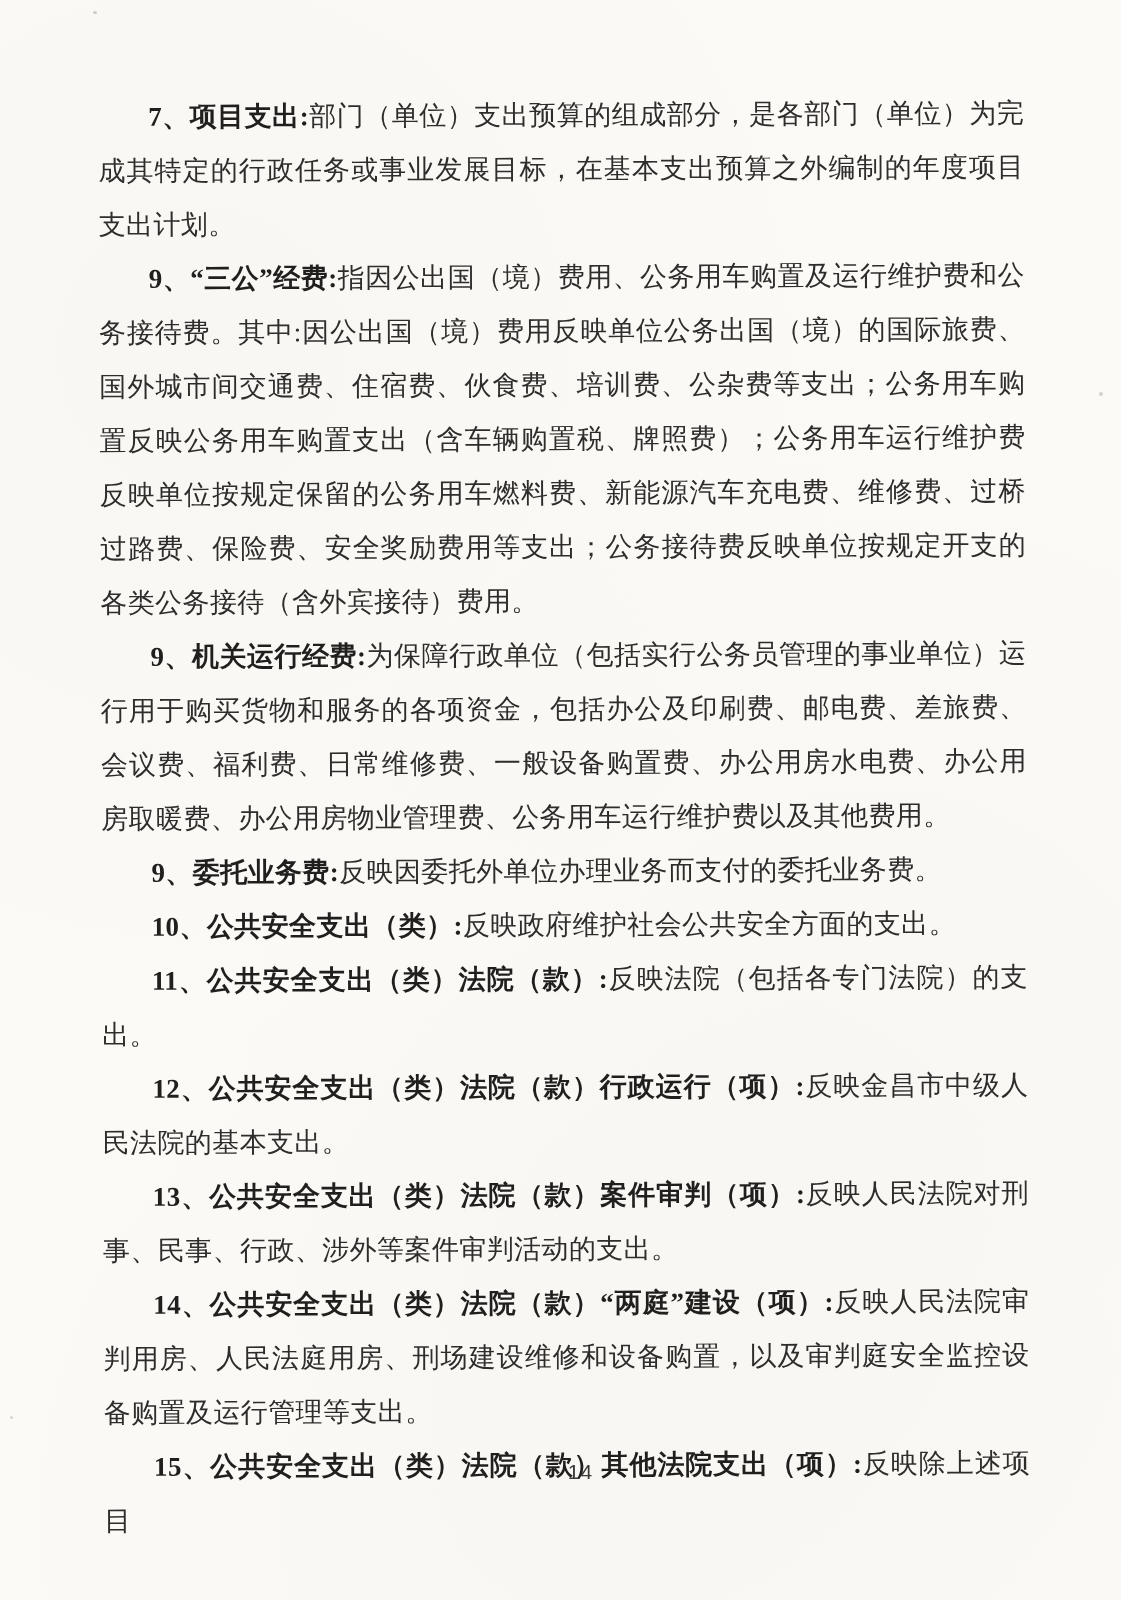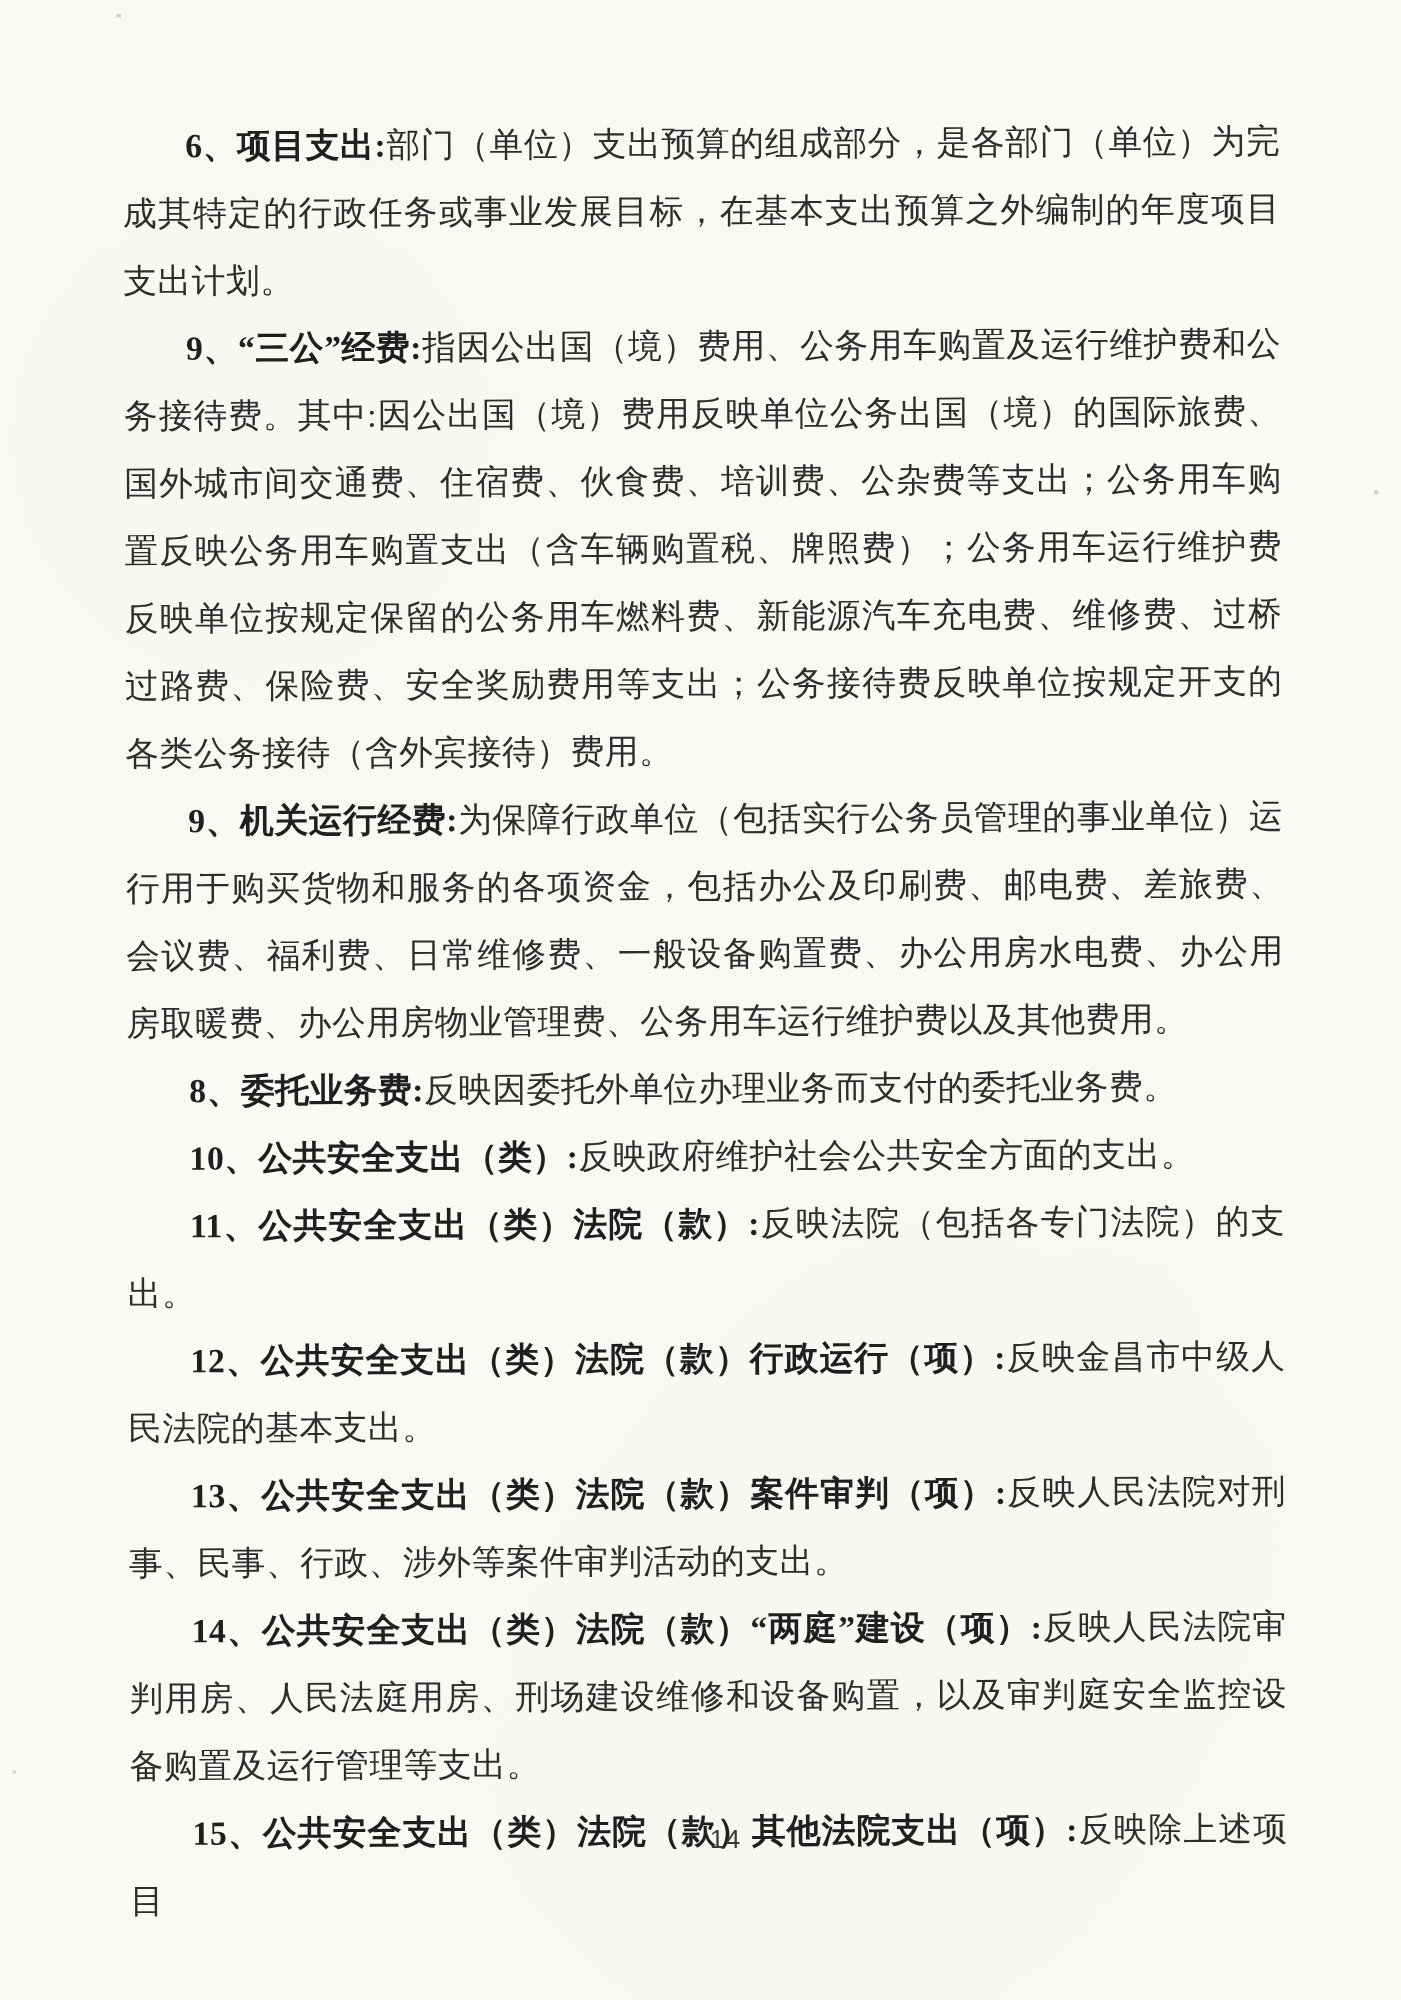--- a/index.html
+++ b/index.html
@@ -63,24 +63,24 @@
   .speck.s3 { left: 10px;  top: 1416px; width: 3px; height: 3px; opacity: .35; }
 </style>
 </head>
 <body>
 
 <div class="speck s1"></div>
 <div class="speck s2"></div>
 <div class="speck s3"></div>
 
 <div class="content">
-  <p class="para"><span class="head">6、项目支出:</span><span>部门（单位）支出预算的组成部分，是各部门（单位）为完成其特定的行政任务或事业发展目标，在基本支出预算之外编制的年度项目支出计划。</span></p>
+  <p class="para"><span class="head">7、项目支出:</span><span>部门（单位）支出预算的组成部分，是各部门（单位）为完成其特定的行政任务或事业发展目标，在基本支出预算之外编制的年度项目支出计划。</span></p>
   <p class="para"><span class="head">9、“三公”经费:</span><span>指因公出国（境）费用、公务用车购置及运行维护费和公务接待费。其中:因公出国（境）费用反映单位公务出国（境）的国际旅费、国外城市间交通费、住宿费、伙食费、培训费、公杂费等支出；公务用车购置反映公务用车购置支出（含车辆购置税、牌照费）；公务用车运行维护费反映单位按规定保留的公务用车燃料费、新能源汽车充电费、维修费、过桥过路费、保险费、安全奖励费用等支出；公务接待费反映单位按规定开支的各类公务接待（含外宾接待）费用。</span></p>
   <p class="para"><span class="head">9、机关运行经费:</span><span>为保障行政单位（包括实行公务员管理的事业单位）运行用于购买货物和服务的各项资金，包括办公及印刷费、邮电费、差旅费、会议费、福利费、日常维修费、一般设备购置费、办公用房水电费、办公用房取暖费、办公用房物业管理费、公务用车运行维护费以及其他费用。</span></p>
-  <p class="para"><span class="head">8、委托业务费:</span><span>反映因委托外单位办理业务而支付的委托业务费。</span></p>
+  <p class="para"><span class="head">9、委托业务费:</span><span>反映因委托外单位办理业务而支付的委托业务费。</span></p>
   <p class="para"><span class="head">10、公共安全支出（类）:</span><span>反映政府维护社会公共安全方面的支出。</span></p>
   <p class="para"><span class="head">11、公共安全支出（类）法院（款）:</span><span>反映法院（包括各专门法院）的支出。</span></p>
   <p class="para"><span class="head">12、公共安全支出（类）法院（款）行政运行（项）:</span><span>反映金昌市中级人民法院的基本支出。</span></p>
   <p class="para"><span class="head">13、公共安全支出（类）法院（款）案件审判（项）:</span><span>反映人民法院对刑事、民事、行政、涉外等案件审判活动的支出。</span></p>
   <p class="para"><span class="head">14、公共安全支出（类）法院（款）“两庭”建设（项）:</span><span>反映人民法院审判用房、人民法庭用房、刑场建设维修和设备购置，以及审判庭安全监控设备购置及运行管理等支出。</span></p>
   <p class="para"><span class="head">15、公共安全支出（类）法院（款）其他法院支出（项）:</span><span>反映除上述项目</span></p>
 </div>
 
 <div class="pageno">14</div>
 

